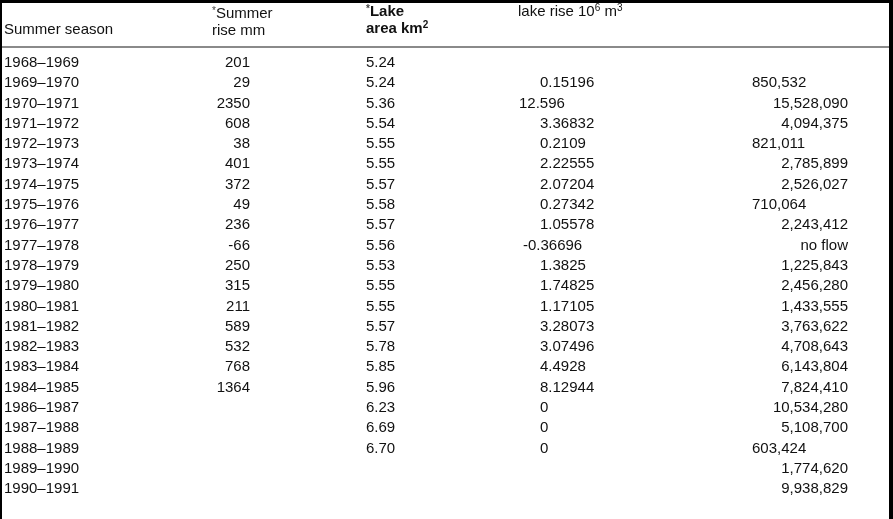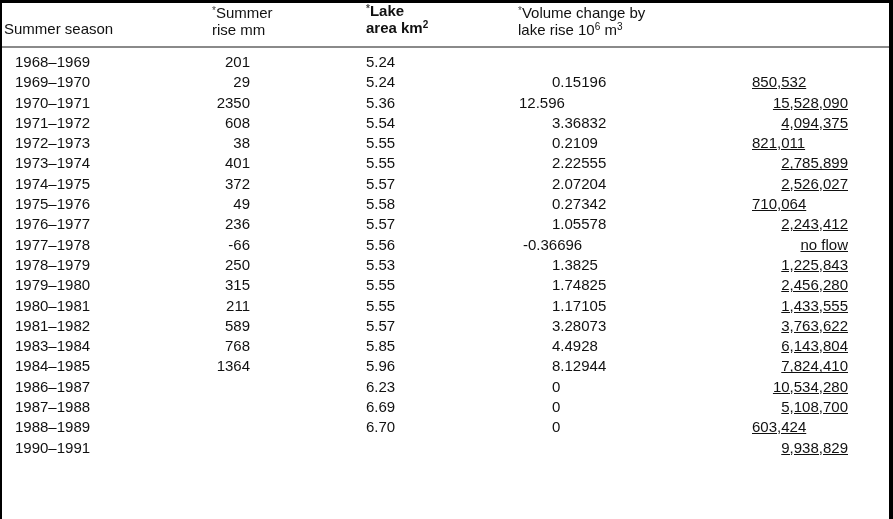--- a/index.html
+++ b/index.html
@@ -19,48 +19,47 @@
     position: absolute; font-size: 15px; line-height: 17px; white-space: nowrap;
   }
   .hcell .ast { font-size: 10px; vertical-align: 4px; color: #444; }
   .hcell sup { font-size: 10px; vertical-align: 5px; line-height: 0; }
   .rule {
     position: absolute; left: 2px; top: 46px; width: 887px; height: 2px; background: #8a8a8a;
   }
   .rows { position: absolute; top: 52px; left: 0; width: 893px; }
   .row { position: relative; height: 20.3px; font-size: 15px; line-height: 20px; }
   .row span { position: absolute; white-space: nowrap; top: 0; }
-  .c-season { left: 4px; margin-left: 11px; }
+  .c-season { left: 4px; }
   .c-rise { right: 643px; text-align: center; }
   .c-area { left: 366px; }
-  .c-vol { left: 552px; }
+  .c-vol { left: 540px; }
   .c-vol.neg { left: 523px; text-align: right; }
   .c-vol.wide { left: 519px; }
-  .c-onyx { right: 45px; text-align: right; text-decoration: underline; }
+  .c-onyx { right: 45px; text-align: right; }
   .c-onyx.left { right: auto; left: 752px; }
 </style>
 </head>
 <body>
 
 <div class="frame"></div>
 
 <div class="hdr">
   <div class="hcell" style="left:212px; top:2px;">
     <div><span class="ast">*</span><span>Summer</span></div>
     <div><span>rise mm</span></div>
   </div>
   <div class="hcell" style="left:4px; top:20px;">
     <span>Summer season</span>
   </div>
   <div class="hcell" style="left:366px; top:0;font-weight:bold;">
     <div><span class="ast">*</span><span>Lake</span></div>
     <div><span>area km</span><sup>2</sup></div>
   </div>
   <div class="hcell" style="left:518px; top:2px;">
-    <div><span class="ast">*</span><span>Volume change by</span></div>
     <div><span>lake rise 10</span><sup>6</sup><span> m</span><sup>3</sup></div>
   </div>
 </div>
 
 <div class="rule"></div>
 
 <div class="rows" id="rows">
     <div class="row">
       <span class="c-season">1968–1969</span>
       <span class="c-rise">201</span>
@@ -153,20 +152,27 @@
       <span class="c-onyx">1,433,555</span>
     </div>
     <div class="row">
       <span class="c-season">1981–1982</span>
       <span class="c-rise">589</span>
       <span class="c-area">5.57</span>
       <span class="c-vol">3.28073</span>
       <span class="c-onyx">3,763,622</span>
     </div>
     <div class="row">
+      <span class="c-season">1982–1983</span>
+      <span class="c-rise">532</span>
+      <span class="c-area">5.78</span>
+      <span class="c-vol">3.07496</span>
+      <span class="c-onyx">4,708,643</span>
+    </div>
+    <div class="row">
       <span class="c-season">1983–1984</span>
       <span class="c-rise">768</span>
       <span class="c-area">5.85</span>
       <span class="c-vol">4.4928</span>
       <span class="c-onyx">6,143,804</span>
     </div>
     <div class="row">
       <span class="c-season">1984–1985</span>
       <span class="c-rise">1364</span>
       <span class="c-area">5.96</span>
@@ -188,19 +194,26 @@
       <span class="c-onyx">5,108,700</span>
     </div>
     <div class="row">
       <span class="c-season">1988–1989</span>
       <span class="c-rise"></span>
       <span class="c-area">6.70</span>
       <span class="c-vol">0</span>
       <span class="c-onyx left">603,424</span>
     </div>
     <div class="row">
+      <span class="c-season">1989–1990</span>
+      <span class="c-rise"></span>
+      <span class="c-area"></span>
+      <span class="c-vol"></span>
+      <span class="c-onyx">1,774,620</span>
+    </div>
+    <div class="row">
       <span class="c-season">1990–1991</span>
       <span class="c-rise"></span>
       <span class="c-area"></span>
       <span class="c-vol"></span>
       <span class="c-onyx">9,938,829</span>
     </div>
   </div>
 
 </body></html>

